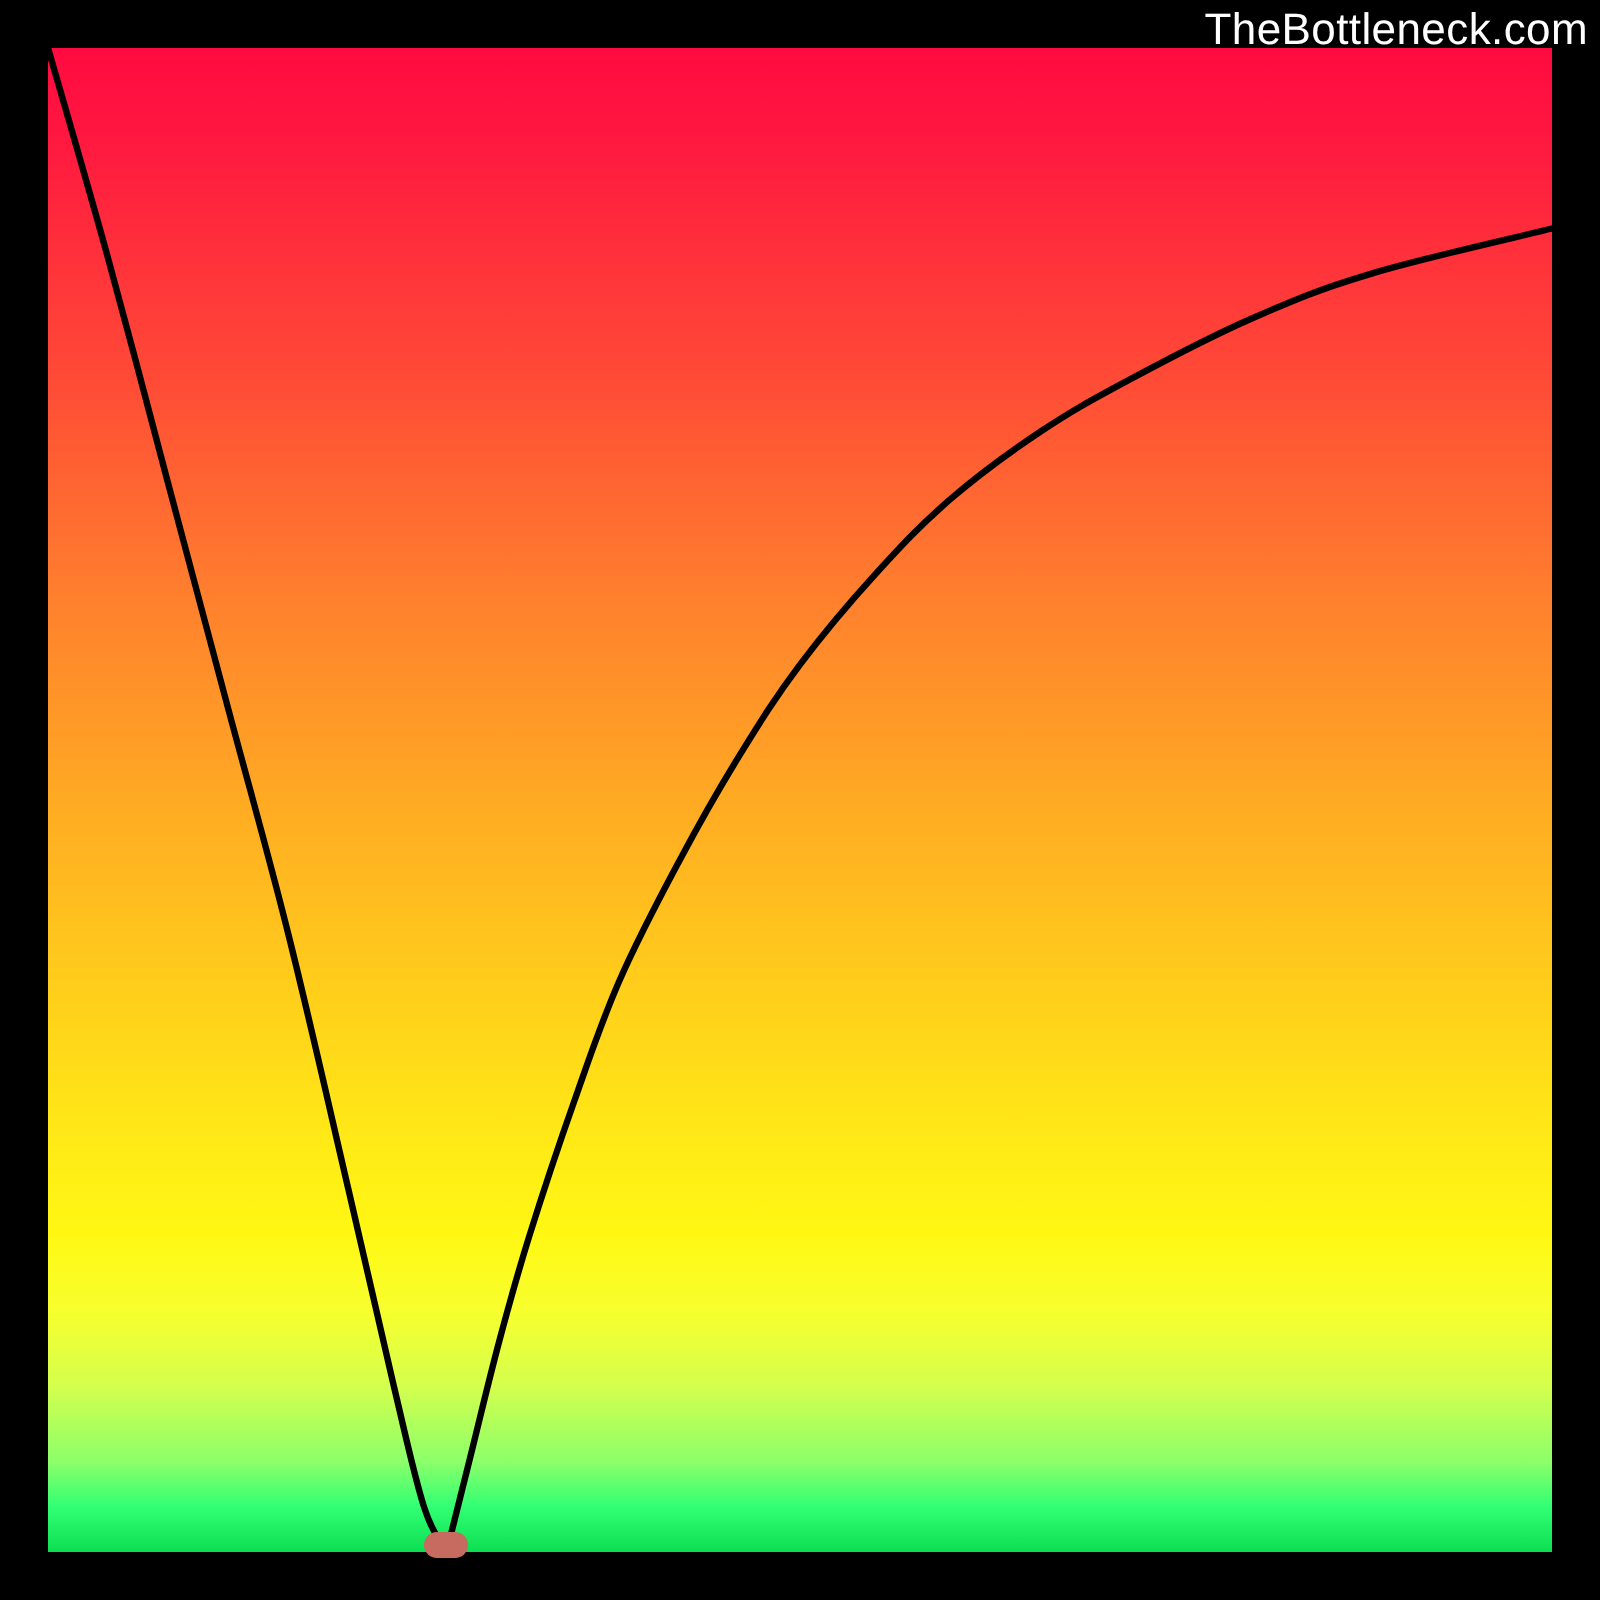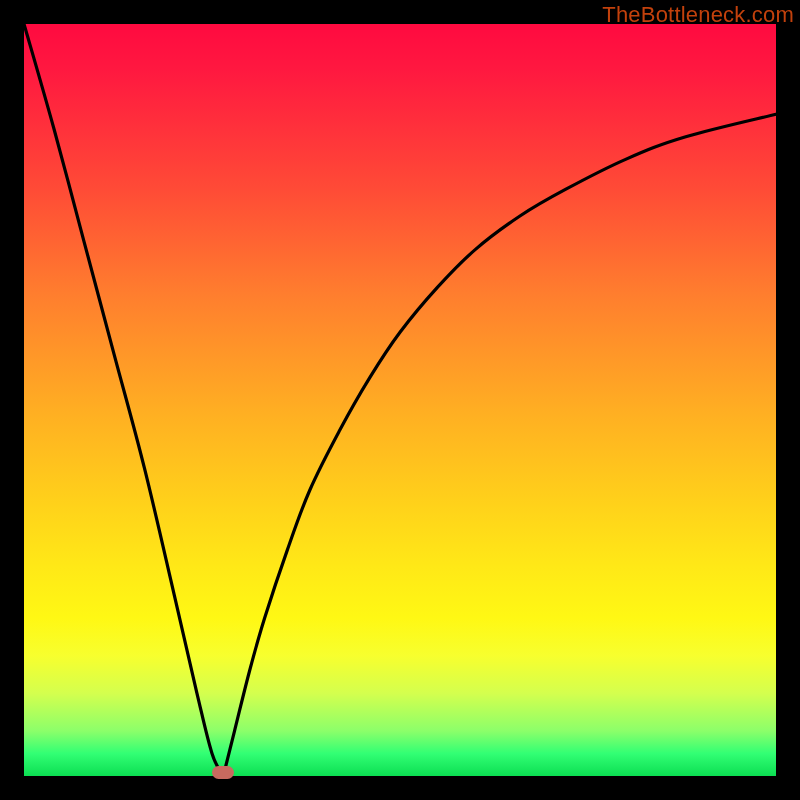--- a/index.html
+++ b/index.html
@@ -30,21 +30,21 @@
       #d4ff4e 89%,
       #8cff6a 94%,
       #32ff74 97%,
       #0cde52 100%
     );
   }
   .watermark {
     position: absolute;
     top: 2px;
     right: 6px;
-    color: #c2410c;
+    color: #ffffff;
     font-size: 22px;
     letter-spacing: 0.2px;
     font-weight: 400;
   }
   svg.curve {
     position: absolute;
     inset: 0;
     width: 100%;
     height: 100%;
     overflow: visible;

